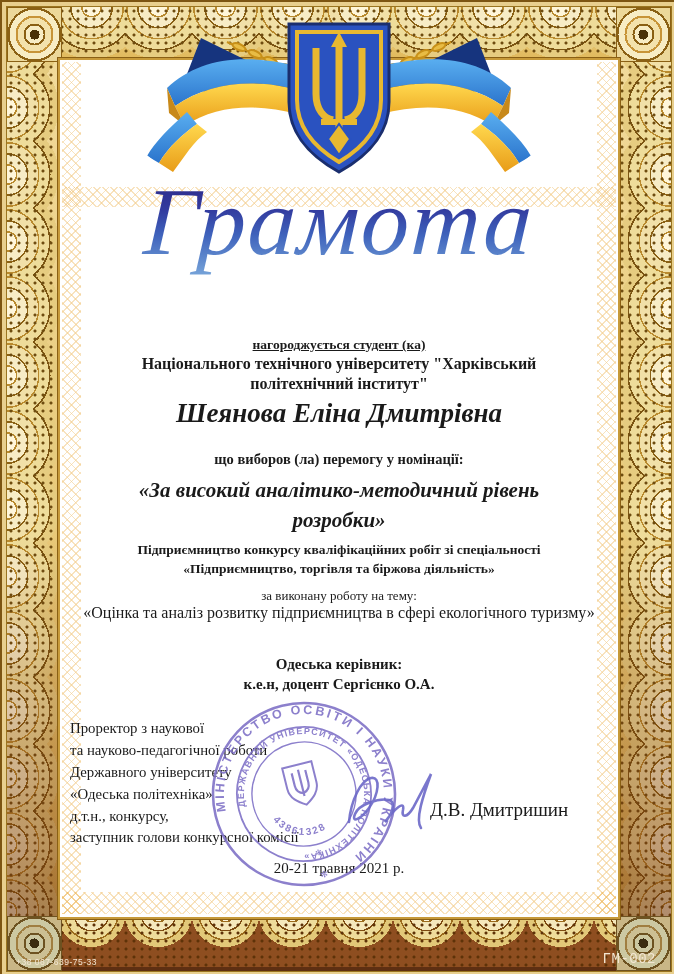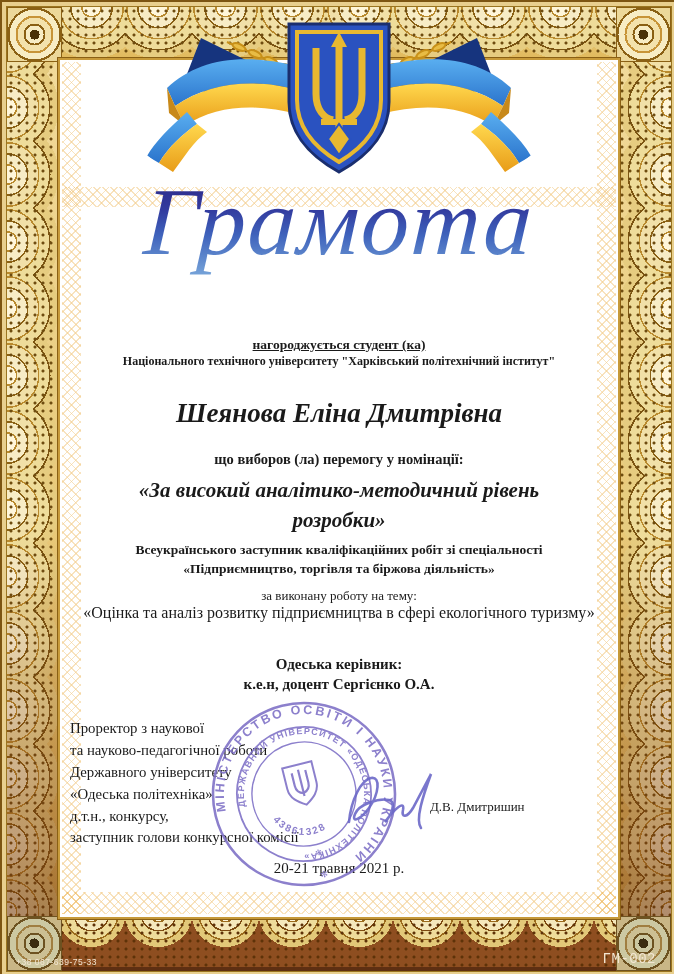--- a/index.html
+++ b/index.html
@@ -65,34 +65,34 @@
   .gui-right{right:60px; top:60px; bottom:62px; width:19px;}
   
   .content{position:absolute; inset:0; z-index:4;}
   .abs{position:absolute; left:58px; right:58px; text-align:center;}
   .emblem{position:absolute; left:57px; top:14px; z-index:5;}
   .title{top:165px; font-style:italic; font-size:96px; line-height:1.15; font-weight:500;
     letter-spacing:2px; transform:skewX(-3deg);
     background:linear-gradient(180deg,#2a2480 0%,#323a9e 38%,#3f63bc 62%,#78a6da 100%);
     -webkit-background-clip:text; background-clip:text; color:#3a4eaa; -webkit-text-fill-color:transparent;}
   .intro{top:335px; font-size:13.5px; font-weight:bold;text-decoration:underline;}
-  .university{top:352px; font-size:12px; font-weight:bold; line-height:1.25; padding:0 40px;}
+  .university{top:352px; font-size:16px; font-weight:bold; line-height:1.25; padding:0 40px;}
   .recipient{top:396px; font-size:27px; font-weight:bold; font-style:italic;}
   .nom-intro{top:449px; font-size:14.5px; font-weight:bold;}
   .nomination{top:474px; font-size:21px; font-weight:bold; font-style:italic; line-height:1.42; padding:0 30px;}
   .competition{top:540px; font-size:13.5px; font-weight:bold;}
   .specialty{top:559px; font-size:13.5px; font-weight:bold;}
   .work-intro{top:586px; font-size:13px;}
   .work-title{top:602px; font-size:16px;}
   .sup-label{top:654px; font-size:15px; font-weight:bold;}
   .sup-name{top:674px; font-size:15px; font-weight:bold;}
   .role{position:absolute; left:68px; top:716px; width:300px; text-align:left;
     font-size:14.8px; line-height:1.48;}
   .role span{display:block;}
-  .signer-name{position:absolute; left:428px; top:797px; font-size:13px;}
+  .signer-name{position:absolute; left:428px; top:797px; font-size:19px;}
   .date-line{top:858px; font-size:15px;}
   .city-line{top:880px; font-size:15px;}
   .stamp{position:absolute; left:207px; top:697px; width:190px; height:190px;
     transform:rotate(-14deg); opacity:.88; z-index:6;}
   .signature{position:absolute; left:333px; top:762px; z-index:7;}
   .footer-phone{position:absolute; left:14px; bottom:9px; z-index:8;
     font-family:"Liberation Sans",sans-serif; font-size:8.5px; color:#f3e6d2; letter-spacing:.5px;}
   .footer-code{position:absolute; right:20px; bottom:9px; z-index:8;
     font-family:Liberation Mono, monospace; font-size:14px; color:#f3e6d2; letter-spacing:.5px;}
 </style>
@@ -170,21 +170,21 @@
       <path d="M280,108 l-11,15 11,16 11,-16 Z" fill="#e8b830" stroke="#2a52c0" stroke-width="2"></path>
     </svg>
 
     <div class="abs title">Грамота</div>
 
     <div class="abs intro">нагороджується студент (ка)</div>
     <div class="abs university">Національного технічного університету "Харківський політехнічний інститут"</div>
     <div class="abs recipient">Шеянова Еліна Дмитрівна</div>
     <div class="abs nom-intro">що виборов (ла) перемогу у номінації:</div>
     <div class="abs nomination">«За високий аналітико-методичний рівень розробки»</div>
-    <div class="abs competition">Всеукраїнського заступник кваліфікаційних робіт зі спеціальності</div>
+    <div class="abs competition">Підприємництво конкурсу кваліфікаційних робіт зі спеціальності</div>
     <div class="abs specialty">«Підприємництво, торгівля та біржова діяльність»</div>
     <div class="abs work-intro">за виконану роботу на тему:</div>
     <div class="abs work-title">«Оцінка та аналіз розвитку підприємництва в сфері екологічного туризму»</div>
     <div class="abs sup-label">Одеська керівник:</div>
     <div class="abs sup-name">к.е.н, доцент Сергієнко О.А.</div>
 
     <div class="role">
       <span>Проректор з наукової</span>
       <span>та науково-педагогічної роботи</span>
       <span>Державного університету</span>

